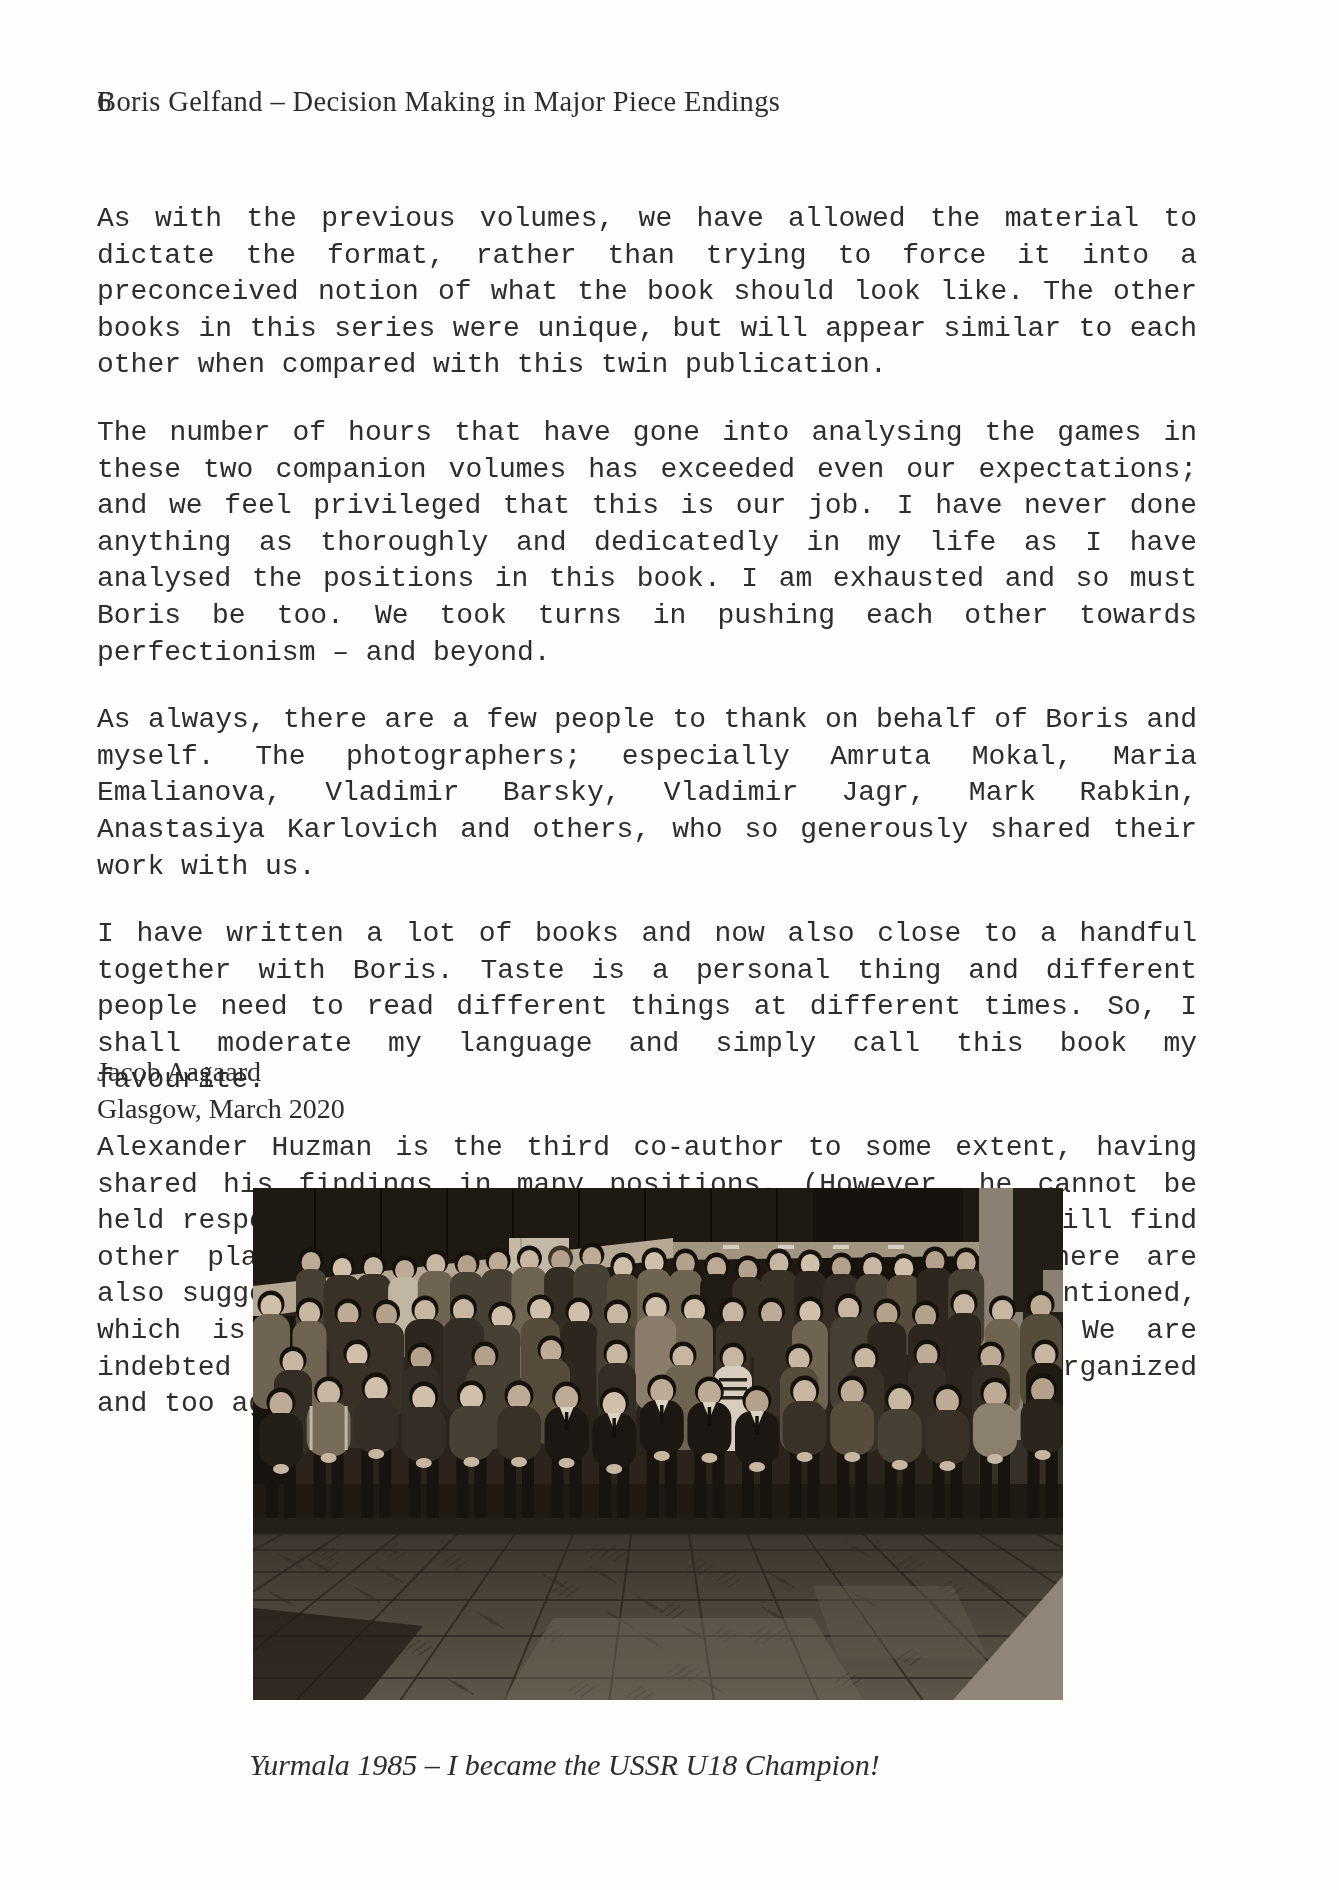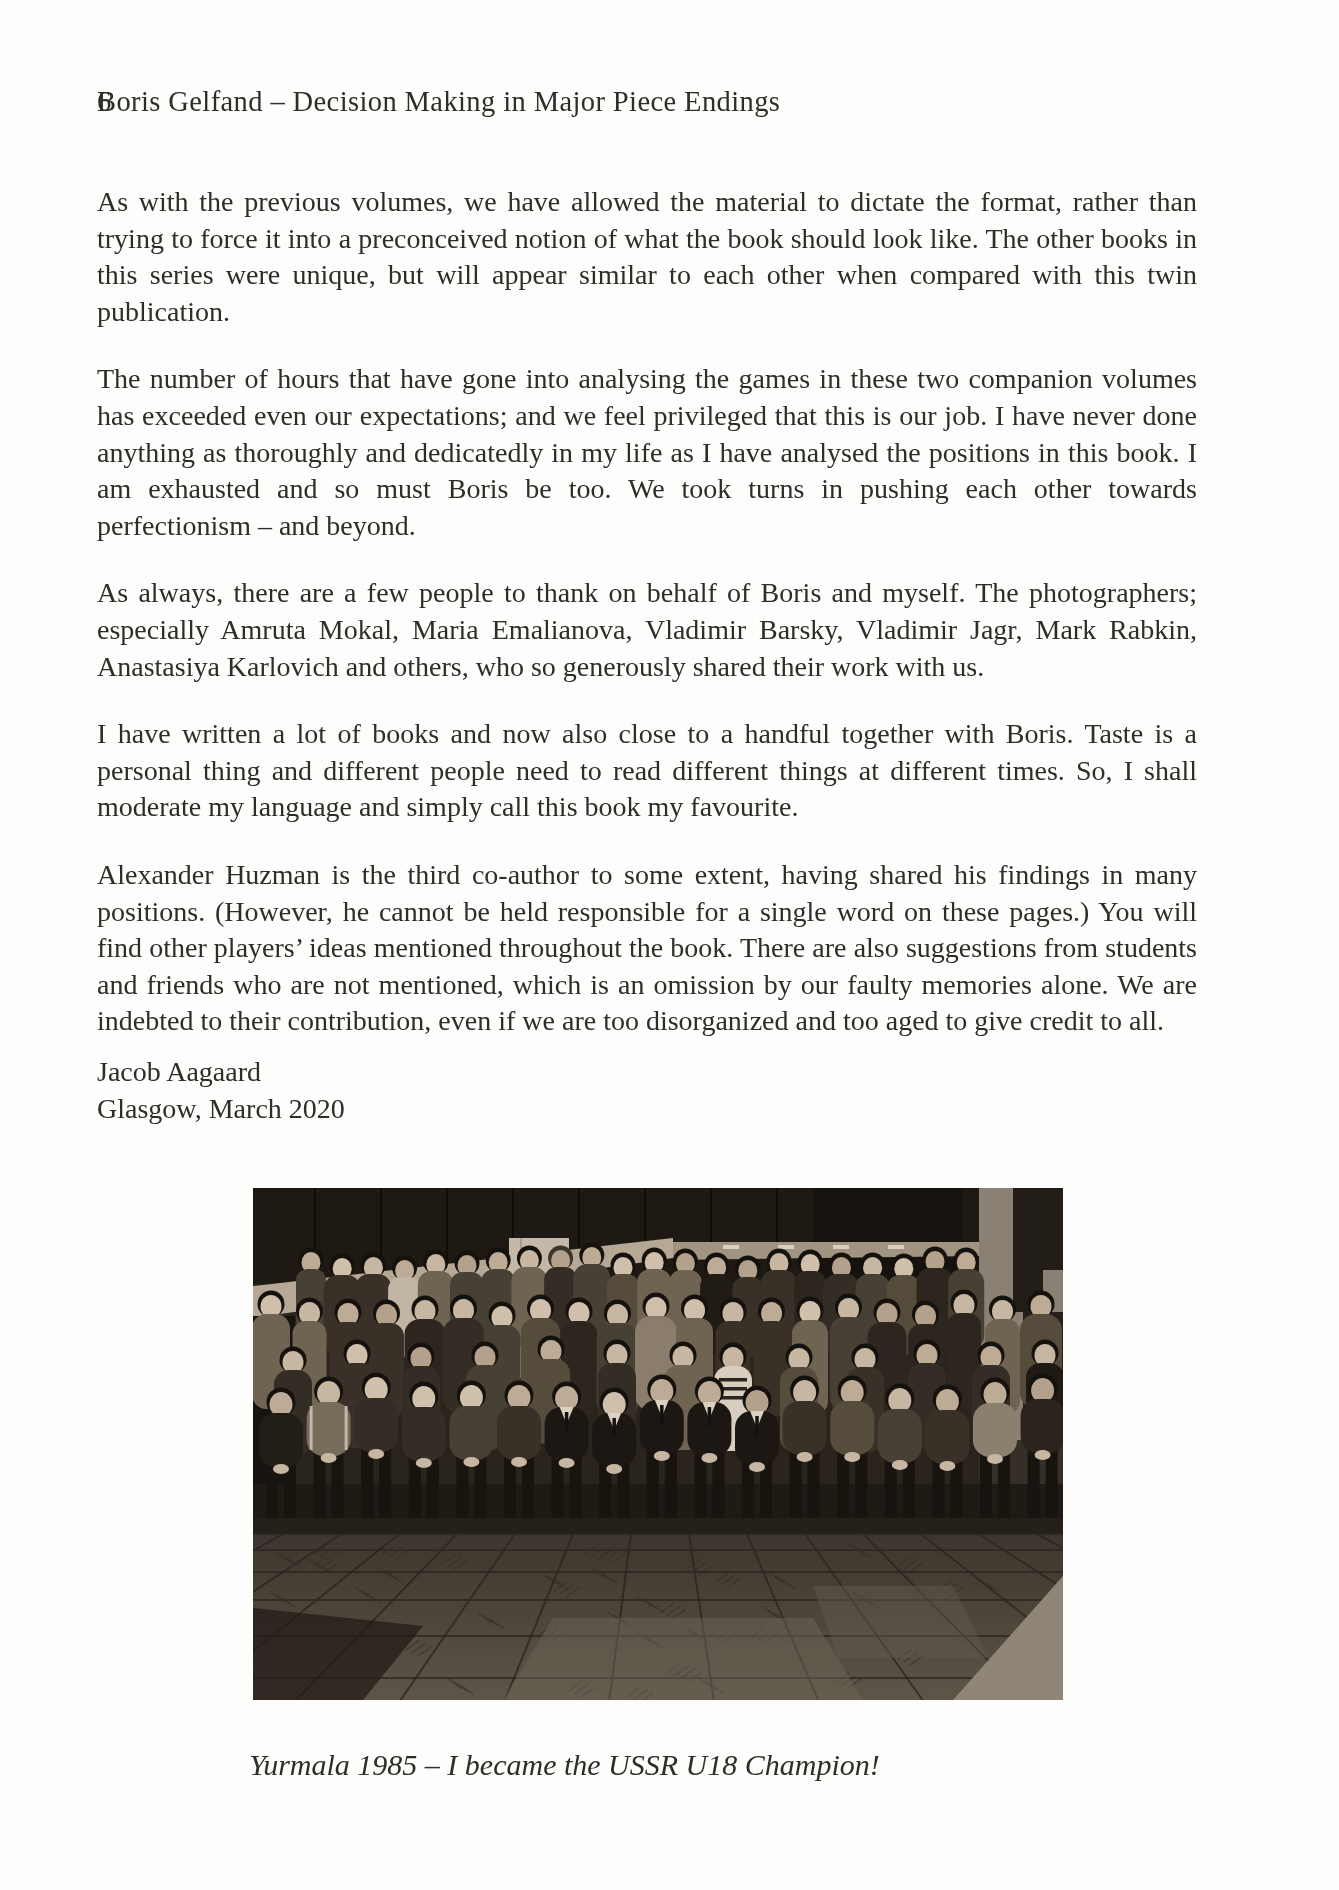--- a/index.html
+++ b/index.html
@@ -34,21 +34,21 @@
   .body-text {
     position: absolute;
     left: 97px;
     top: 184px;
     width: 1100px;
     font-size: 28px;
     line-height: 36.6px;
     text-align: justify;
     hyphens: none;
   }
-  .body-text p { margin: 0 0 31px 0; }
+  .body-text p { margin: 17px 0 31px 0; font-family: Liberation Mono, monospace; }
   .signature {
     position: absolute;
     left: 97px;
     top: 1054px;
     font-size: 28px;
     line-height: 36.6px;
   }
   .photo-wrap {
     position: absolute;
     left: 253px;

